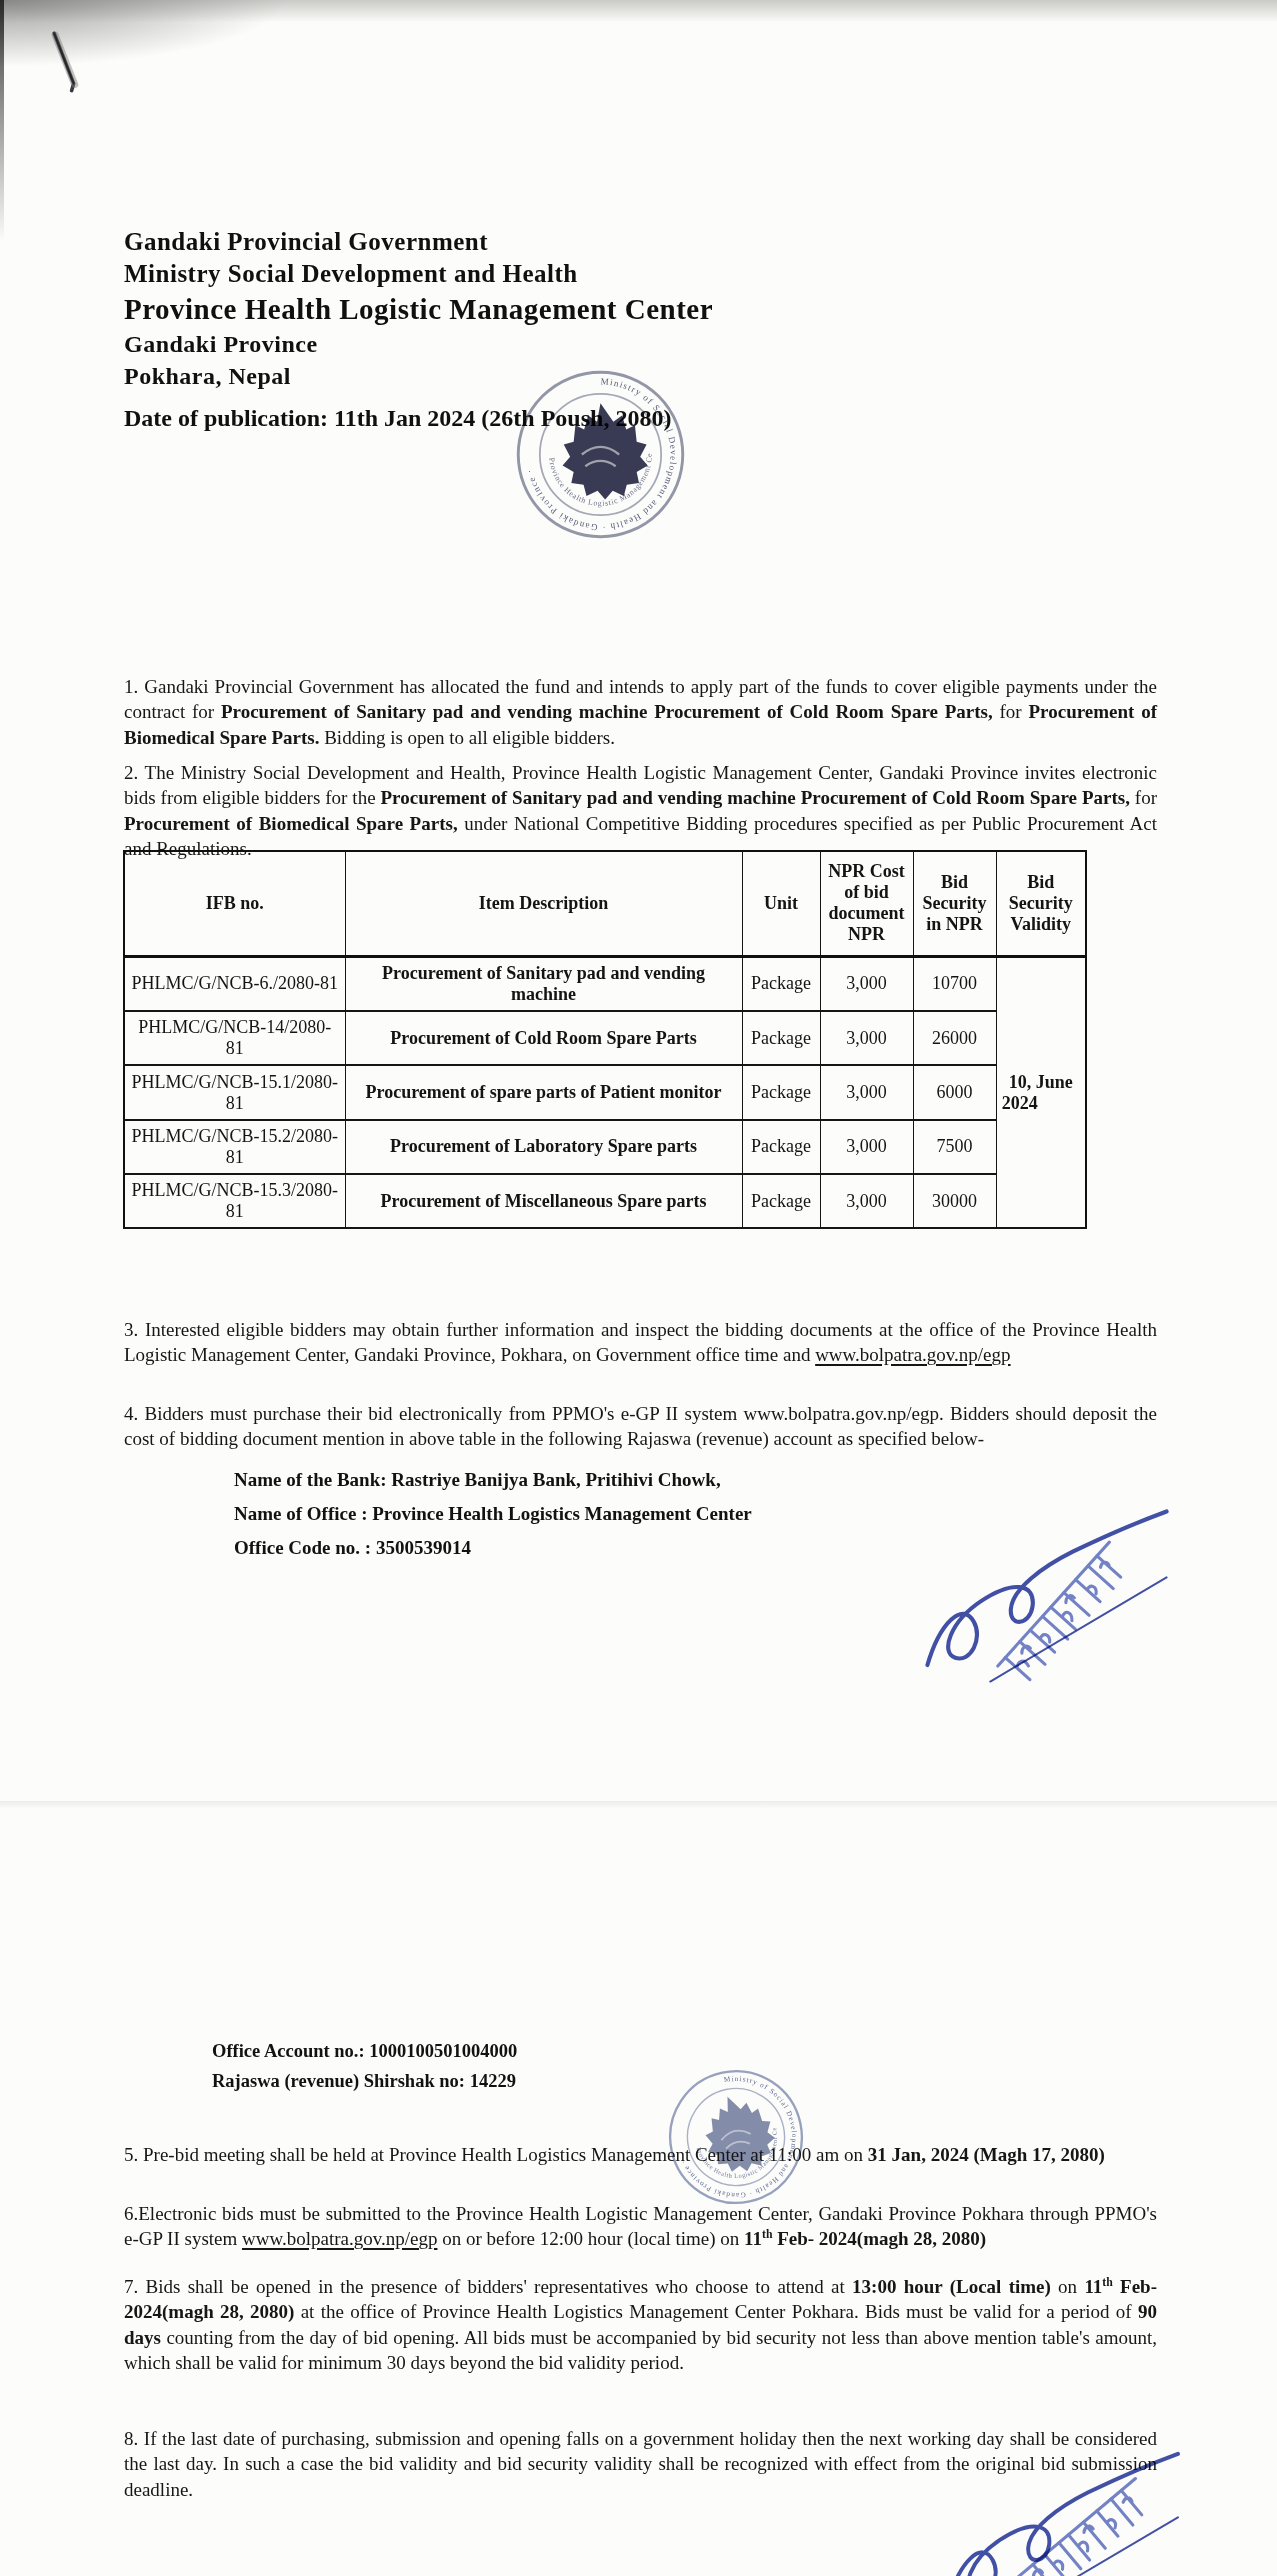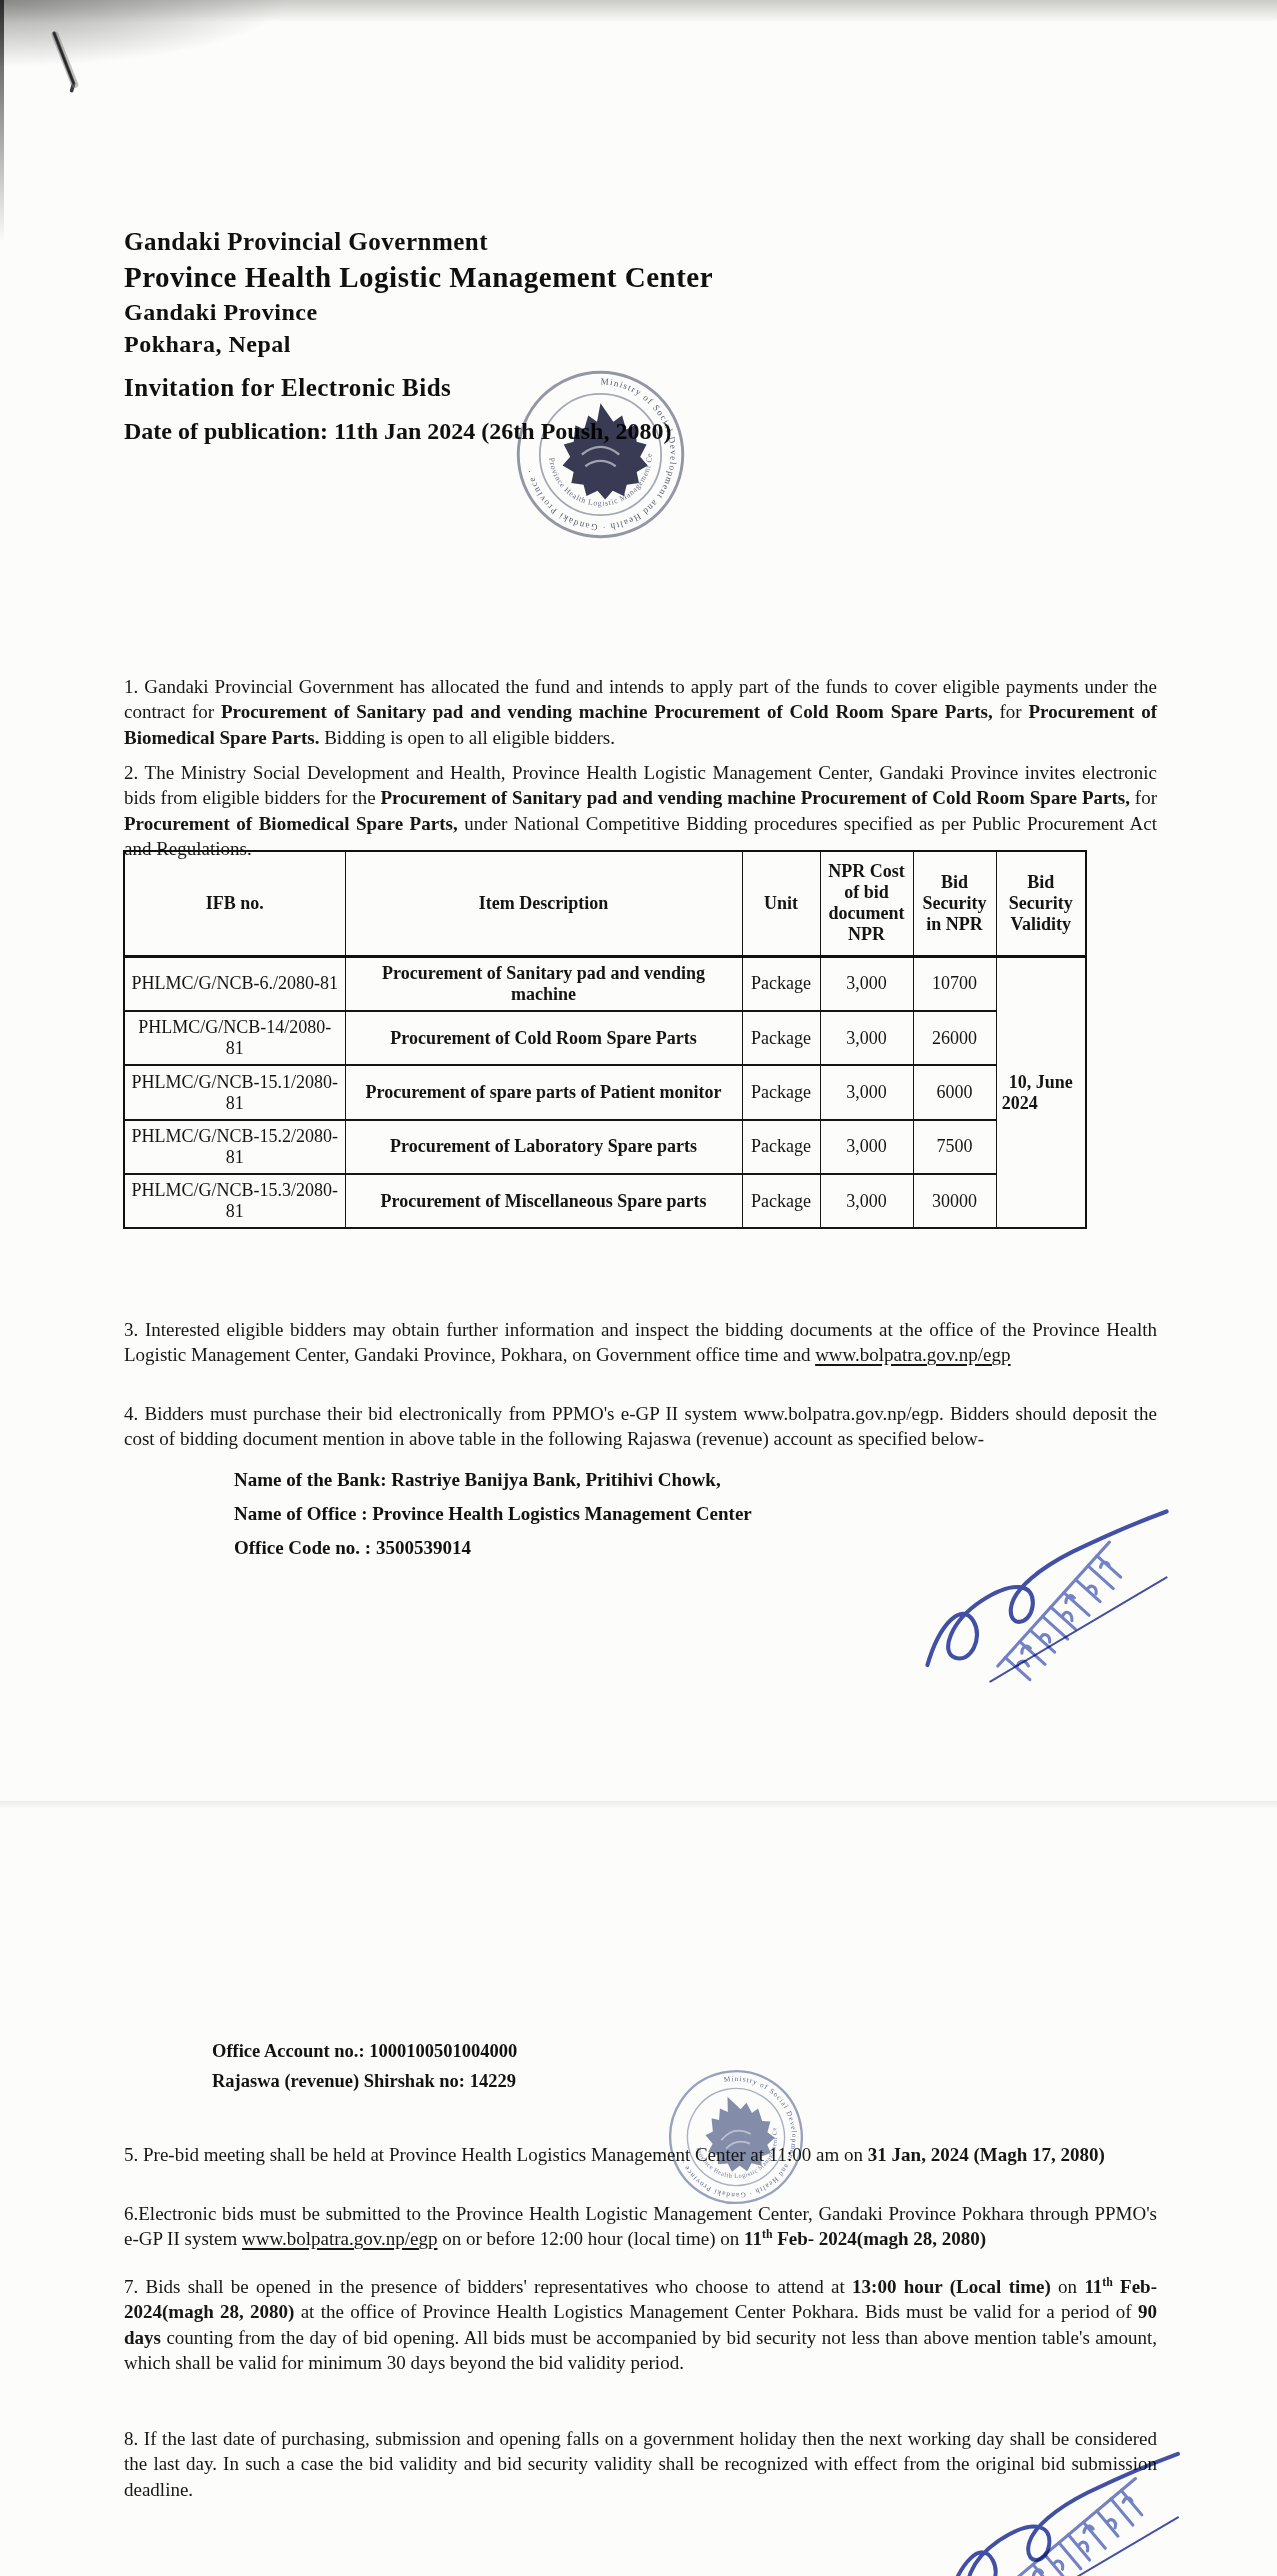--- a/index.html
+++ b/index.html
@@ -70,24 +70,24 @@
   <div class="seam"></div>
 
   <svg class="staple" width="41" height="72" viewBox="0 0 80 140">
     <path d="M14,10 L52,108 L48,122" stroke="#3a3a3e" stroke-width="7" fill="none" stroke-linecap="round"></path>
     <path d="M16,14 L54,110" stroke="rgba(120,120,120,.45)" stroke-width="14" fill="none" stroke-linecap="round"></path>
     <path d="M14,10 L52,108" stroke="#26262a" stroke-width="4" fill="none" stroke-linecap="round"></path>
   </svg>
 
   <header class="doc-header">
     <div class="h-line1">Gandaki Provincial Government</div>
+    <div class="h-line2">Ministry Social Development and Health</div>
     <div class="h-line3">Province Health Logistic Management Center</div>
     <div class="h-line4">Gandaki Province</div>
     <div class="h-line5">Pokhara, Nepal</div>
-    <div class="h-invite">Invitation for Electronic Bids</div>
     <div class="h-date">Date of publication: 11th Jan 2024 (26th Poush, 2080)</div>
   </header>
 
   <svg class="seal seal-a" viewBox="0 0 300 300">
     <defs>
       <path id="arcA1" d="M150,30 a120,120 0 1,1 -0.02,0" fill="none"></path>
       <path id="arcA2" d="M62,150 a88,88 0 0,0 176,0" fill="none"></path>
     </defs>
     <circle cx="150" cy="150" r="141" fill="none" stroke="rgba(44,50,88,.5)" stroke-width="5"></circle>
     <circle cx="150" cy="150" r="104" fill="none" stroke="rgba(44,50,88,.42)" stroke-width="3"></circle>

